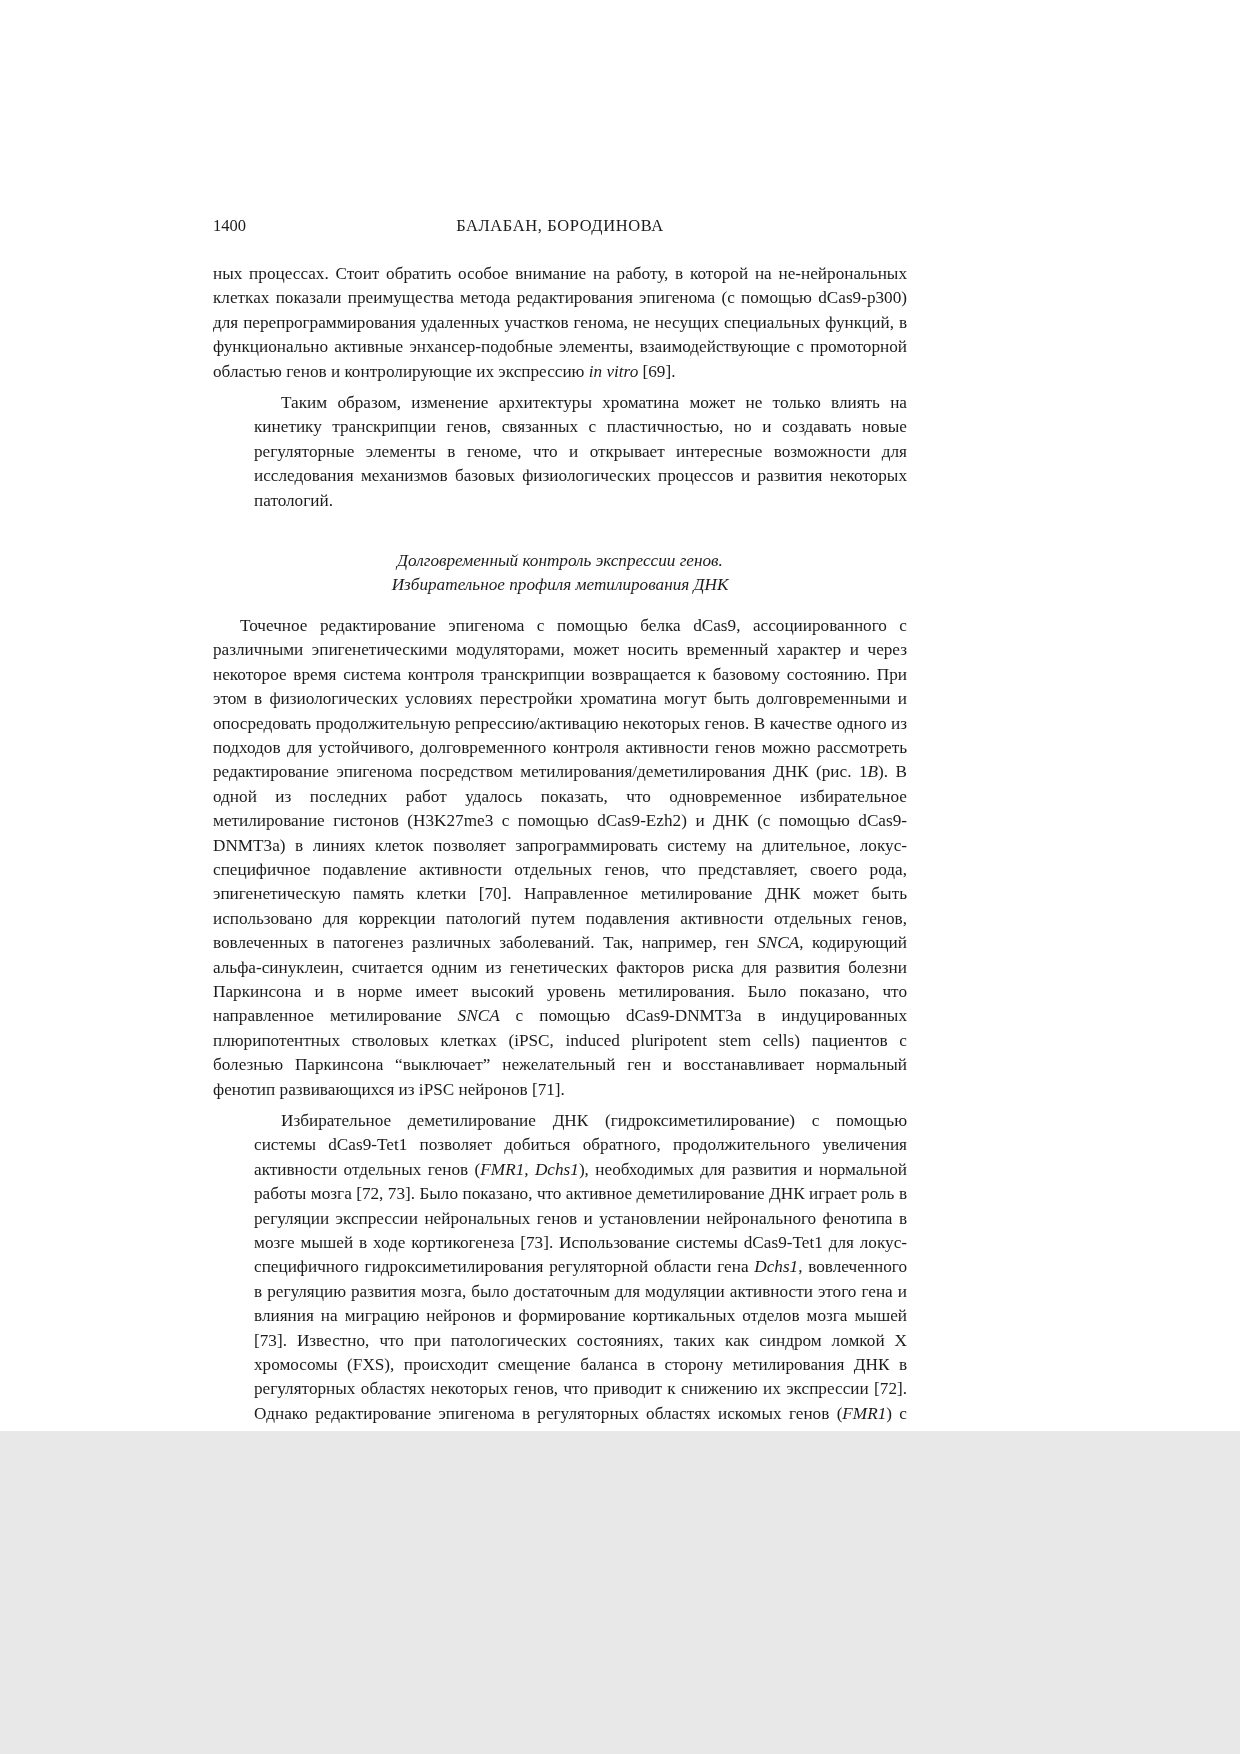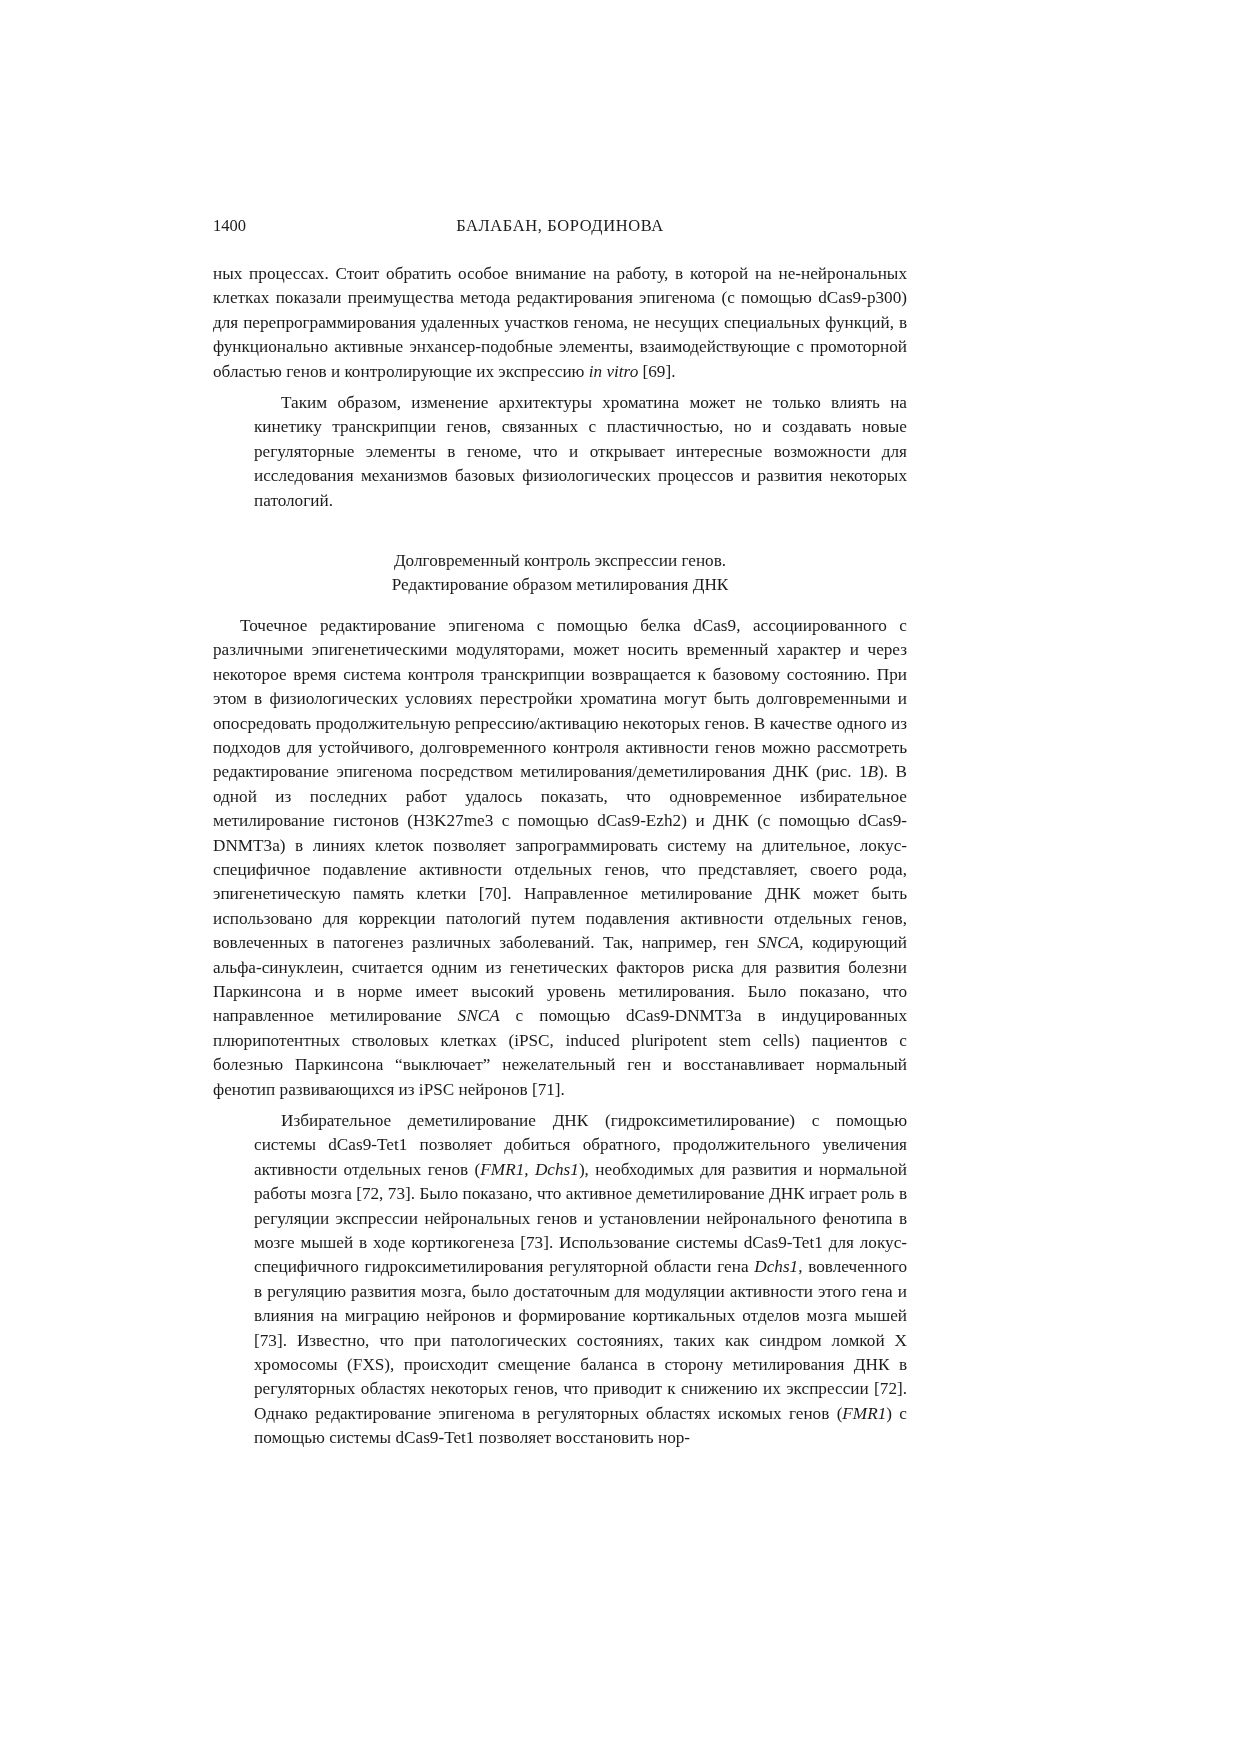--- a/index.html
+++ b/index.html
@@ -3,21 +3,21 @@
 <meta charset="utf-8">
 <style>
   html, body {
     margin: 0;
     padding: 0;
     background: #e8e8e8;
   }
   .page {
     position: relative;
     width: 1240px;
-    height: 1754px;
+    height: 1431px;
     margin: 0 auto;
     background: #ffffff;
     font-family: "Liberation Serif", "DejaVu Serif", serif;
     color: #1b1b1b;
     box-sizing: border-box;
     overflow: hidden;
   }
   .running-header {
     position: absolute;
     top: 216px;
@@ -51,20 +51,21 @@
   .para + .para {
     margin-top: 7px;
     margin-left: 41px;
   }
   .para.indent {
     text-indent: 27px;
   }
   .section-heading {
     margin: 36px 0 16px 0;
     text-align: center;
+    font-style: italic;
     font-weight: normal;
     font-size: 17.2px;
     line-height: 24.4px;
   }
   .heading-line {
     display: block;
   }
   .para i {
   }
 </style>
@@ -79,21 +80,21 @@
   </header>
 
   <main class="body-text">
 
     <p class="para"><span>ных процессах. Стоит обратить особое внимание на работу, в которой на не-нейрональных клетках показали преимущества метода редактирования эпигенома (с помощью dCas9-p300) для перепрограммирования удаленных участков генома, не несущих специальных функций, в функционально активные энхансер-подобные элементы, взаимодействующие с промоторной областью генов и контролирующие их экспрессию </span><i>in vitro</i><span> [69].</span></p>
 
     <p class="para indent"><span>Таким образом, изменение архитектуры хроматина может не только влиять на кинетику транскрипции генов, связанных с пластичностью, но и создавать новые регуляторные элементы в геноме, что и открывает интересные возможности для исследования механизмов базовых физиологических процессов и развития некоторых патологий.</span></p>
 
     <h3 class="section-heading">
       <span class="heading-line">Долговременный контроль экспрессии генов.</span>
-      <span class="heading-line">Редактирование образом метилирования ДНК</span>
+      <span class="heading-line">Избирательное профиля метилирования ДНК</span>
     </h3>
 
     <p class="para indent"><span>Точечное редактирование эпигенома с помощью белка dCas9, ассоциированного с различными эпигенетическими модуляторами, может носить временный характер и через некоторое время система контроля транскрипции возвращается к базовому состоянию. При этом в физиологических условиях перестройки хроматина могут быть долговременными и опосредовать продолжительную репрессию/активацию некоторых генов. В качестве одного из подходов для устойчивого, долговременного контроля активности генов можно рассмотреть редактирование эпигенома посредством метилирования/деметилирования ДНК (рис. 1</span><i>В</i><span>). В одной из последних работ удалось показать, что одновременное избирательное метилирование гистонов (H3K27me3 с помощью dCas9-Ezh2) и ДНК (с помощью dCas9-DNMT3a) в линиях клеток позволяет запрограммировать систему на длительное, локус-специфичное подавление активности отдельных генов, что представляет, своего рода, эпигенетическую память клетки [70]. Направленное метилирование ДНК может быть использовано для коррекции патологий путем подавления активности отдельных генов, вовлеченных в патогенез различных заболеваний. Так, например, ген </span><i>SNCA</i><span>, кодирующий альфа-синуклеин, считается одним из генетических факторов риска для развития болезни Паркинсона и в норме имеет высокий уровень метилирования. Было показано, что направленное метилирование </span><i>SNCA</i><span> с помощью dCas9-DNMT3a в индуцированных плюрипотентных стволовых клетках (iPSC, induced pluripotent stem cells) пациентов с болезнью Паркинсона “выключает” нежелательный ген и восстанавливает нормальный фенотип развивающихся из iPSC нейронов [71].</span></p>
 
     <p class="para indent"><span>Избирательное деметилирование ДНК (гидроксиметилирование) с помощью системы dCas9-Tet1 позволяет добиться обратного, продолжительного увеличения активности отдельных генов (</span><i>FMR1, Dchs1</i><span>), необходимых для развития и нормальной работы мозга [72, 73]. Было показано, что активное деметилирование ДНК играет роль в регуляции экспрессии нейрональных генов и установлении нейронального фенотипа в мозге мышей в ходе кортикогенеза [73]. Использование системы dCas9-Tet1 для локус-специфичного гидроксиметилирования регуляторной области гена </span><i>Dchs1</i><span>, вовлеченного в регуляцию развития мозга, было достаточным для модуляции активности этого гена и влияния на миграцию нейронов и формирование кортикальных отделов мозга мышей [73]. Известно, что при патологических состояниях, таких как синдром ломкой X хромосомы (FXS), происходит смещение баланса в сторону метилирования ДНК в регуляторных областях некоторых генов, что приводит к снижению их экспрессии [72]. Однако редактирование эпигенома в регуляторных областях искомых генов (</span><i>FMR1</i><span>) с помощью системы dCas9-Tet1 позволяет восстановить нор-</span></p>
 
   </main>
 
 </div>
 

